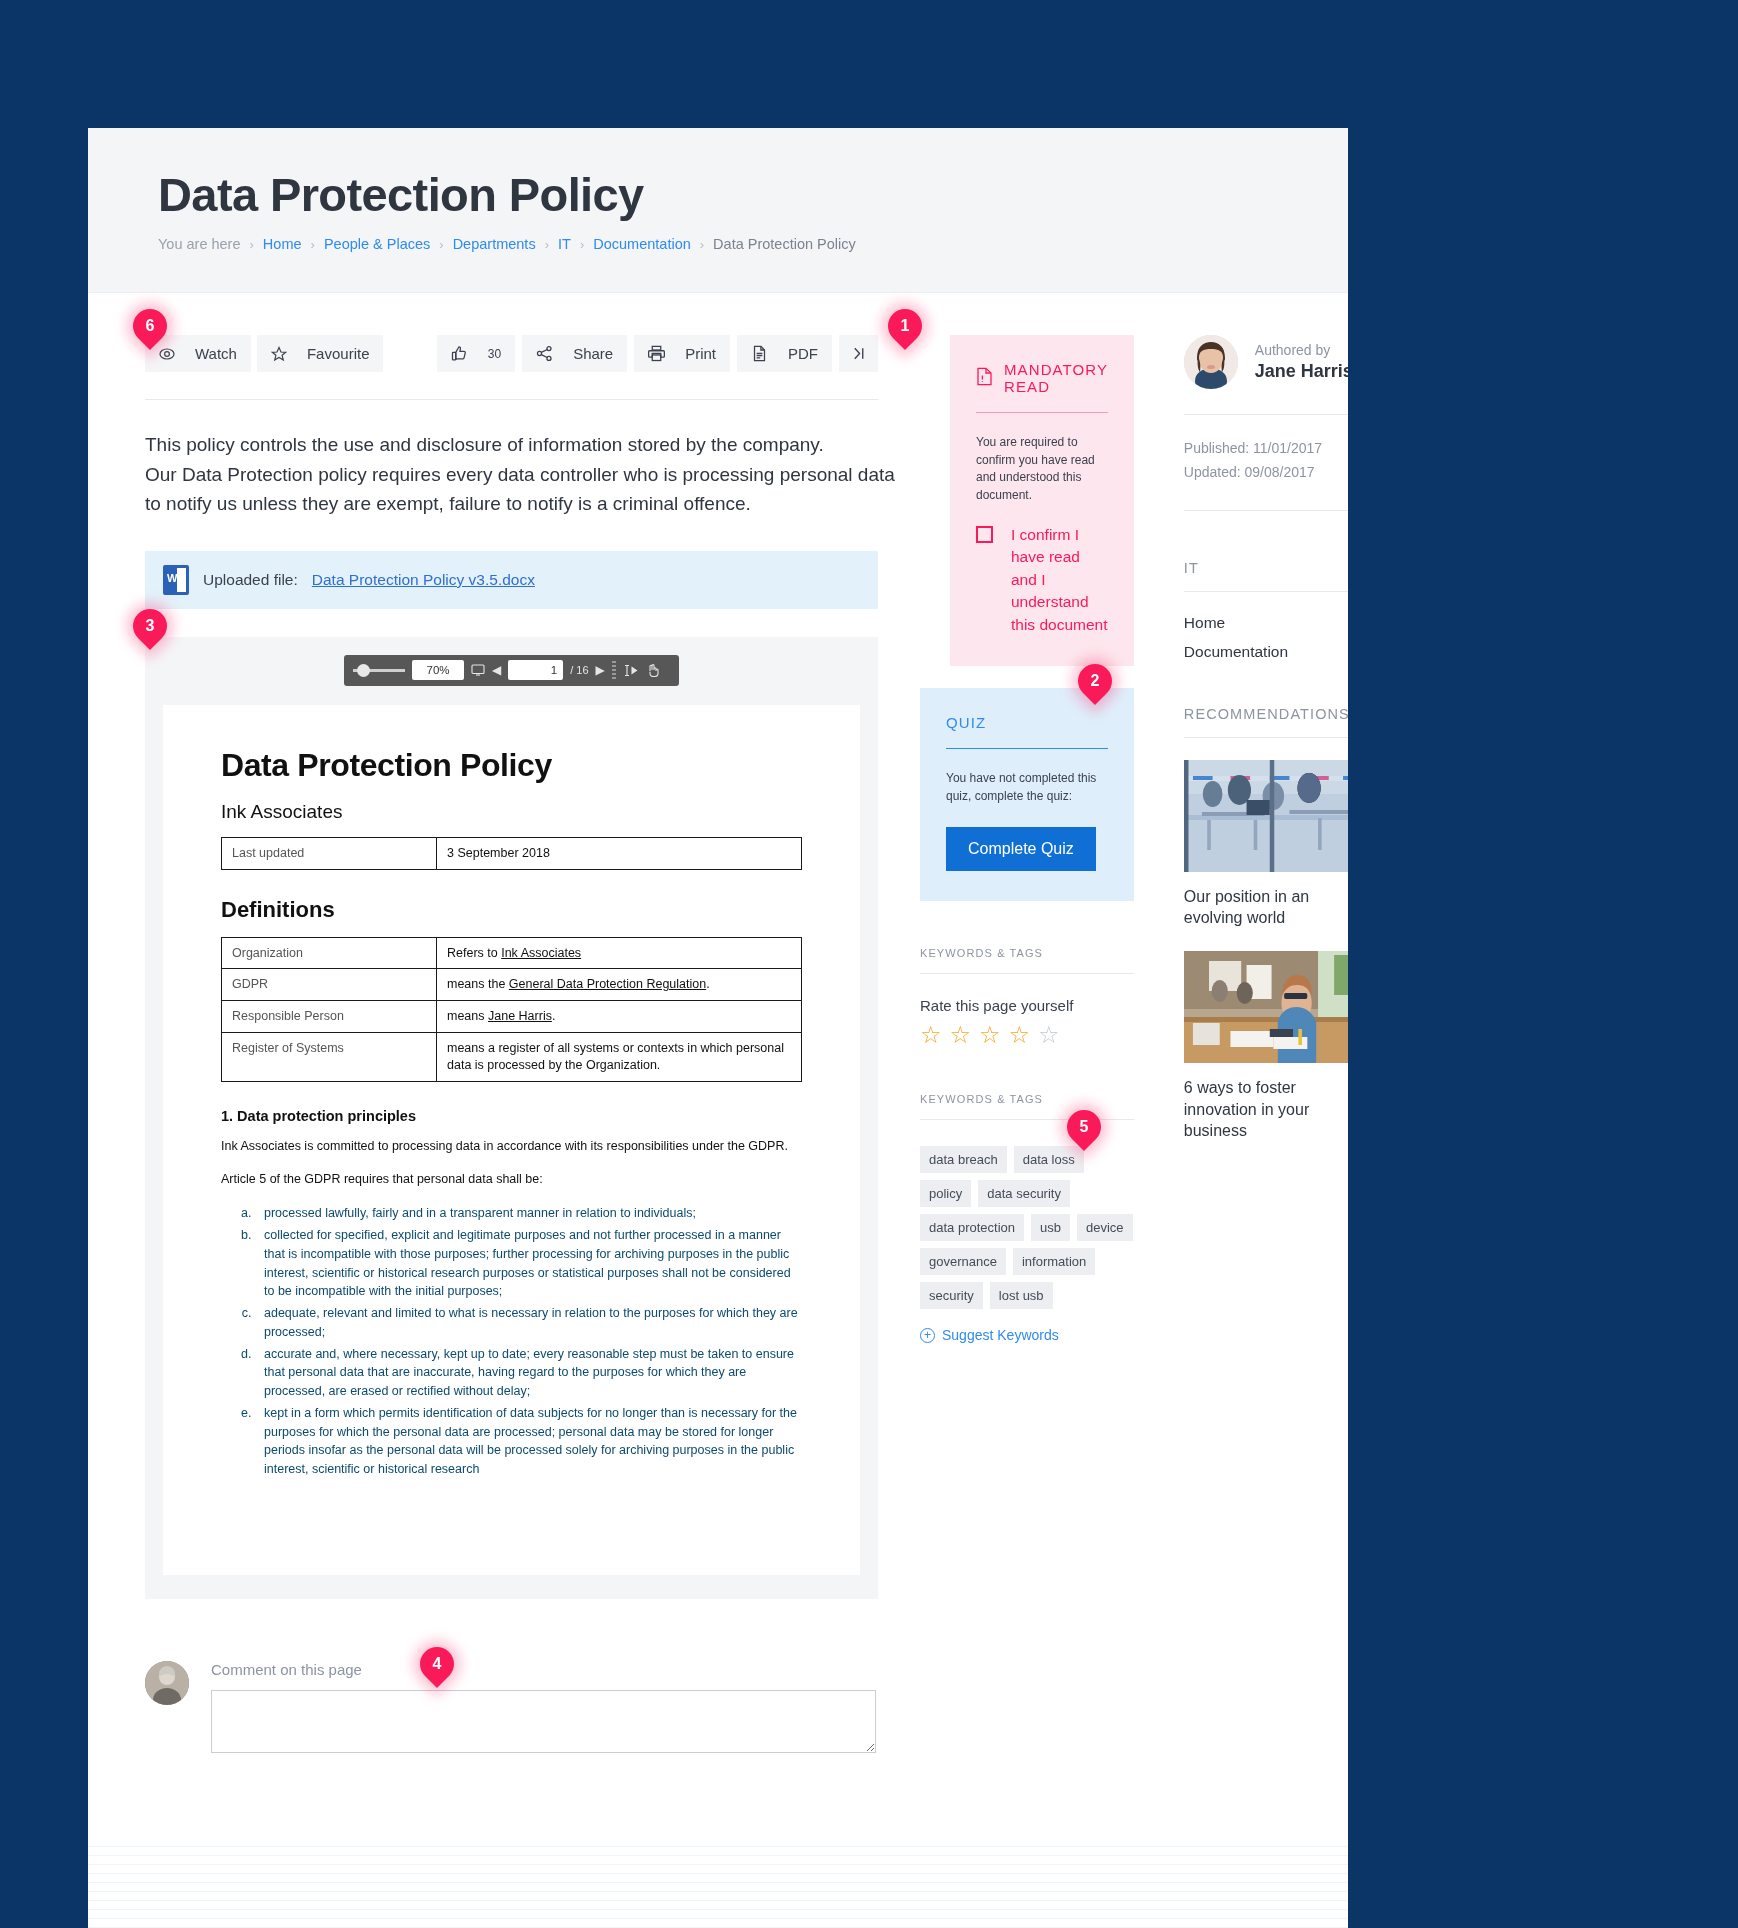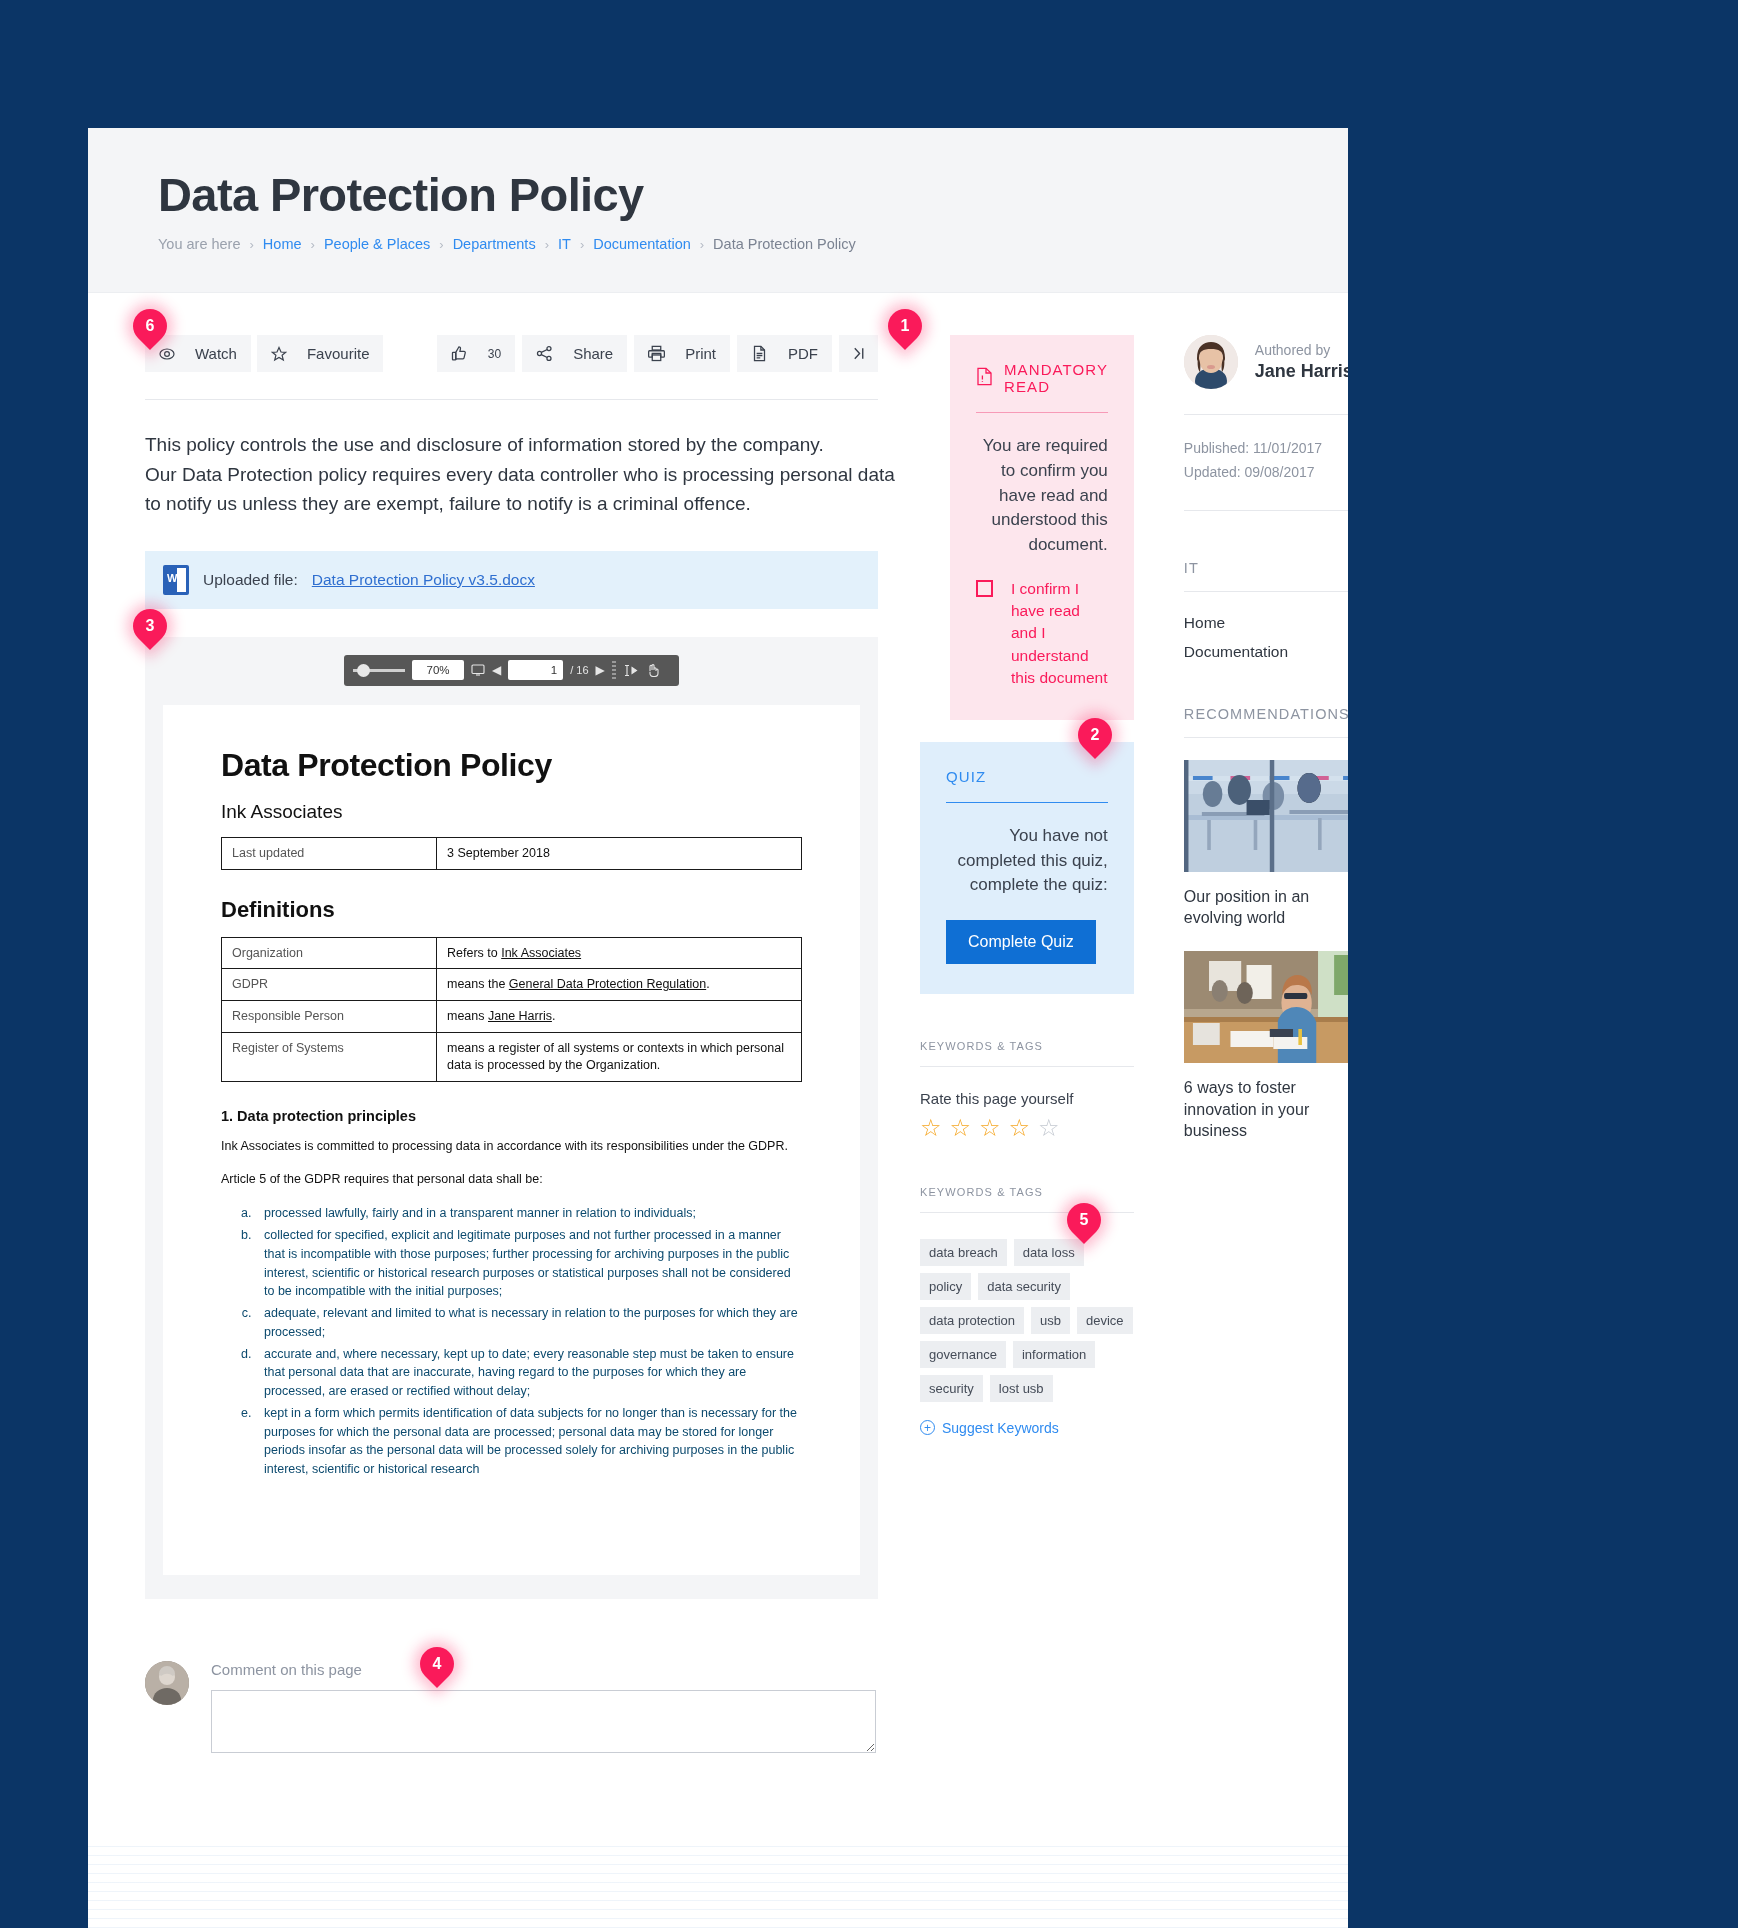--- a/index.html
+++ b/index.html
@@ -115,21 +115,21 @@
   
   .card { padding: 26px 26px 30px 26px; position: relative; }
   .card.mand { background: #fde6ed; margin-left: 30px; }
   .card.quiz { background: #dfeefb; margin-top: 22px; }
   .cardTitle { font-size: 15px; letter-spacing: 1.1px; display:flex; align-items:center; gap:11px; }
   .card.mand .cardTitle { color: #fa1a5a; }
   .card.quiz .cardTitle { color: #2f8bf0; }
   .cardRule { height: 1px; margin: 17px 0 21px 0; }
   .card.mand .cardRule { background: #f79ab7; }
   .card.quiz .cardRule { background: #2f8bf0; }
-  .cardBody { font-size: 17px; line-height: 1.45; color: #3b424e; text-align: right; }
+  .cardBody { font-size: 12px; line-height: 1.45; color: #3b424e; }
   .confirm { display:flex; gap: 18px; margin-top: 20px; color:#fa1a5a; font-size: 15.5px; line-height:1.45; }
   .chk { width: 17px; height: 17px; border: 2px solid #fa1a5a; flex: none; margin-top: 2px; }
   .quizBtn { margin-top: 22px; background: #0f6fd4; color: #fff; border: none; height: 44px;
              padding: 0 22px; font-size: 16px; font-family:"Liberation Sans",sans-serif; cursor:pointer; }
 
   .secHead { margin-top: 46px; font-size: 11px; letter-spacing: 1.1px; color: #8d94a1; }
   .secRule { height: 1px; background: #e6e8ec; margin-top: 14px; }
   .rateLbl { margin-top: 23px; font-size: 15px; color: #3b424e; }
   .stars { margin-top: 9px; display: flex; gap: 8px; font-size: 24px; line-height: 1; }
   .st-on { color: #f5a623; }

